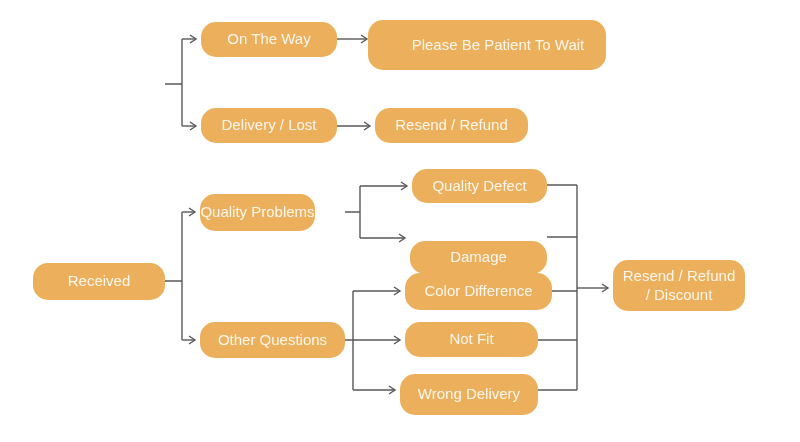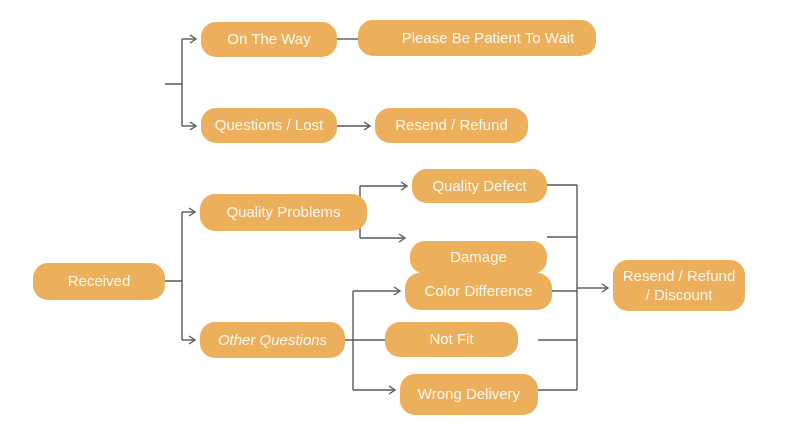--- a/index.html
+++ b/index.html
@@ -42,30 +42,30 @@
     text-align: center;
     font-size: 15px;
     line-height: 1.22;
     padding: 2px 6px;
     white-space: nowrap;
   }
   .node.wrap { white-space: normal; }
   
   .n-not-received        { left: 33px;  top: 67px;  width: 132px; height: 34px; }
   .n-on-the-way          { left: 201px; top: 22px;  width: 136px; height: 35px; }
-  .n-please-wait         { left: 358px; top: 20px;  width: 238px; height: 36px; padding-left: 28px; }
+  .n-please-wait         { left: 368px; top: 20px;  width: 238px; height: 50px; padding-left: 28px; }
   .n-returned-lost       { left: 201px; top: 108px; width: 136px; height: 35px; }
   .n-resend-refund       { left: 375px; top: 108px; width: 153px; height: 35px; }
   .n-received            { left: 33px;  top: 263px; width: 132px; height: 37px; }
-  .n-quality-problems    { left: 200px; top: 194px; width: 167px; height: 37px; }
-  .n-other-questions     { left: 200px; top: 322px; width: 145px; height: 36px; font-style: italic; }
+  .n-quality-problems    { left: 200px; top: 194px; width: 115px; height: 37px; }
+  .n-other-questions     { left: 200px; top: 322px; width: 145px; height: 36px; }
   .n-quality-defect      { left: 412px; top: 169px; width: 135px; height: 34px; text-align: right; }
   .n-damage              { left: 410px; top: 221px; width: 137px; height: 33px; margin-top: 20px; }
   .n-color-difference    { left: 405px; top: 273px; width: 147px; height: 37px; }
-  .n-not-fit             { left: 385px; top: 322px; width: 133px; height: 35px; }
+  .n-not-fit             { left: 405px; top: 322px; width: 133px; height: 35px; }
   .n-wrong-delivery      { left: 400px; top: 374px; width: 138px; height: 41px; }
   .n-resend-discount     { left: 613px; top: 260px; width: 132px; height: 51px; }
 </style>
 </head>
 <body>
 
 <div class="canvas">
 
   <svg class="connectors" viewBox="0 0 800 442" xmlns="http://www.w3.org/2000/svg" aria-hidden="true">
     <defs>
@@ -95,21 +95,21 @@
 
     <path d="M547,185 H577 M547,237 H577 M552,291 H577 M538,340 H577 M538,390 H577 M577,185 V390"></path>
     <path d="M577,288 H608" marker-end="url(#arrowhead)"></path>
   </svg>
 
 
   <div class="node n-on-the-way">On The Way</div>
 
   <div class="node n-please-wait">Please Be Patient To Wait</div>
 
-  <div class="node n-returned-lost">Questions / Lost</div>
+  <div class="node n-returned-lost">Delivery / Lost</div>
 
   <div class="node n-resend-refund">Resend / Refund</div>
 
   <div class="node n-received">Received</div>
 
   <div class="node n-quality-problems">Quality Problems</div>
 
   <div class="node n-other-questions">Other Questions</div>
 
   <div class="node n-quality-defect">Quality Defect</div>

